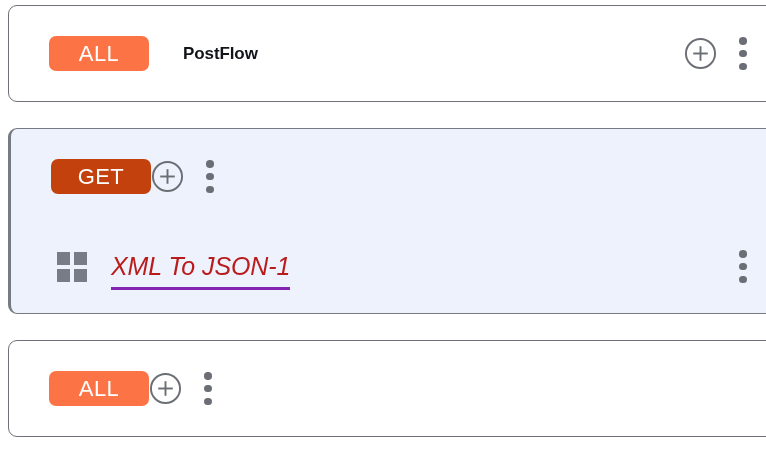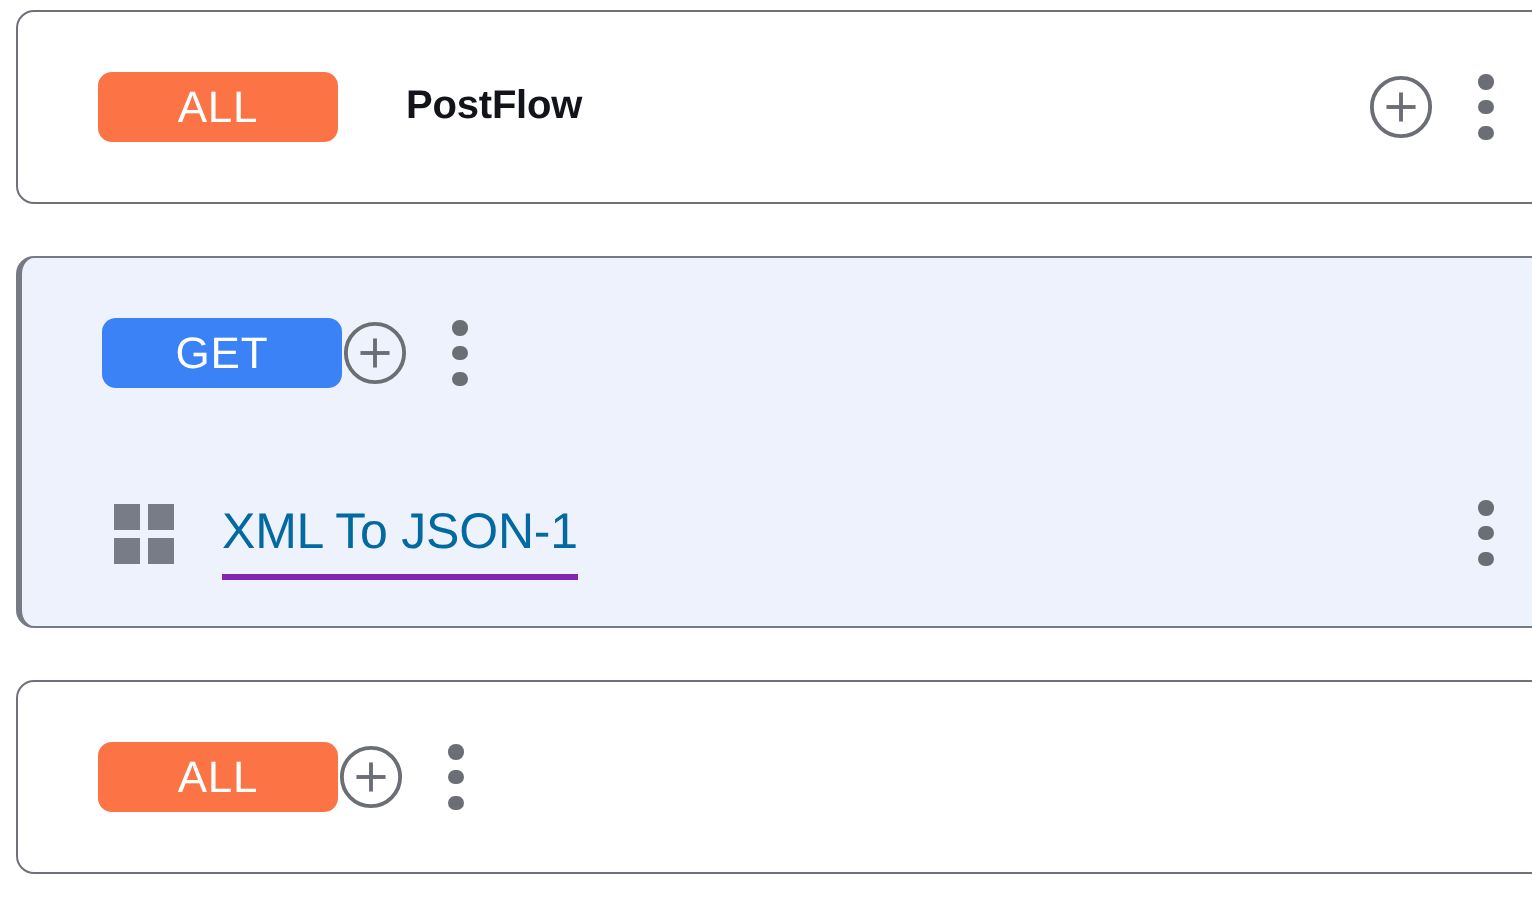--- a/index.html
+++ b/index.html
@@ -52,36 +52,36 @@
     align-items: center;
     height: 93px;
     padding: 0 0 0 46px;
     box-sizing: border-box;
     margin-top: -4px;
   }
 
   
   .method-badge {
     flex: 0 0 auto;
-    width: 120px;
+    width: 100px;
     height: 35px;
     border-radius: 7px;
     color: #ffffff;
     font-size: 22px;
     line-height: 35px;
     text-align: center;
     letter-spacing: 0.4px;
     user-select: none;
   }
 
   
   .flow-title {
     flex: 1 1 auto;
     margin-left: 34px;
-    font-size: 20px;
+    font-size: 17px;
     font-weight: bold;
     color: #12141a;
     white-space: nowrap;
     letter-spacing: -0.1px;
   }
 
   
   .row-actions {
     flex: 0 0 auto;
     display: flex;
@@ -169,42 +169,42 @@
           <div class="kebab-icon">
             <i></i>
             <i></i>
             <i></i>
           </div>
         </div>
       </div>
     </div>
     <div class="flow-card is-selected">
       <div class="flow-row">
-        <div class="method-badge" style="background: #3b82f6;">GET</div>
+        <div class="method-badge" style="background: #c2410c;">GET</div>
         <div class="row-actions">
           <svg class="add-icon" viewBox="0 0 34 34">
             <circle cx="17" cy="17" r="15" fill="none" stroke="#6b6f75" stroke-width="2"></circle>
             <line x1="9.5" y1="17" x2="24.5" y2="17" stroke="#6b6f75" stroke-width="2"></line>
             <line x1="17" y1="9.5" x2="17" y2="24.5" stroke="#6b6f75" stroke-width="2"></line>
           </svg>
           <div class="kebab-icon">
             <i></i>
             <i></i>
             <i></i>
           </div>
         </div>
       </div>
       <div class="policy-row">
         <div class="grid-icon">
           <i></i>
           <i></i>
           <i></i>
           <i></i>
         </div>
-        <a class="policy-link" href="#" style="color: #0369a1;">XML To JSON-1</a>
+        <a class="policy-link" href="#" style="color: #b91c1c; font-style: italic;">XML To JSON-1</a>
         <div class="row-actions">
           <div class="kebab-icon">
             <i></i>
             <i></i>
             <i></i>
           </div>
         </div>
       </div>
     </div>
     <div class="flow-card">

